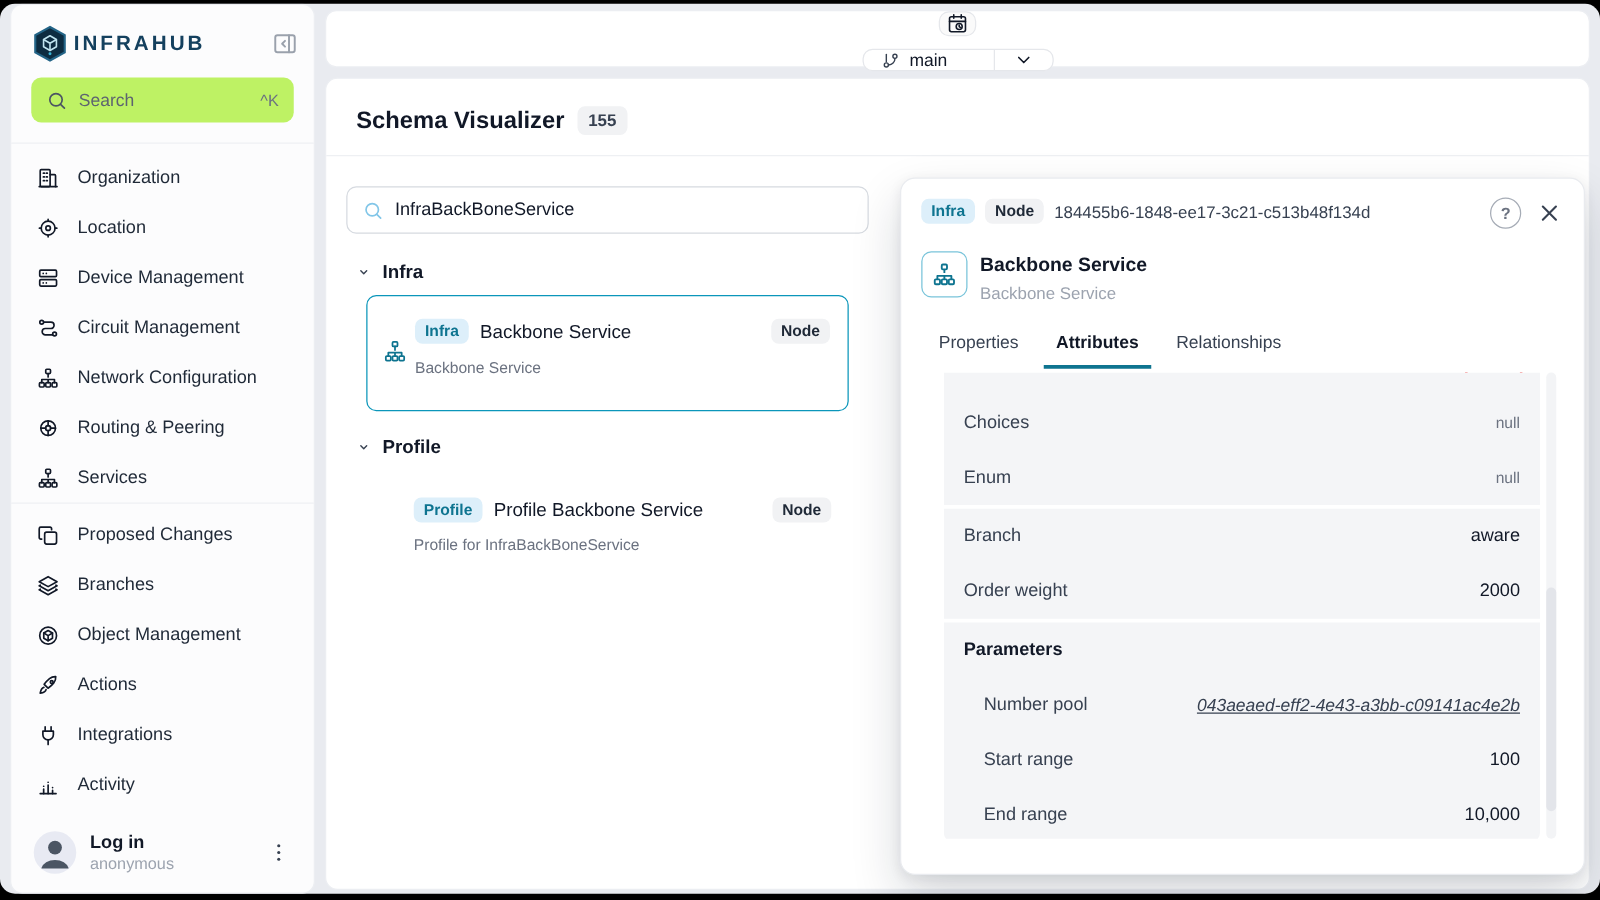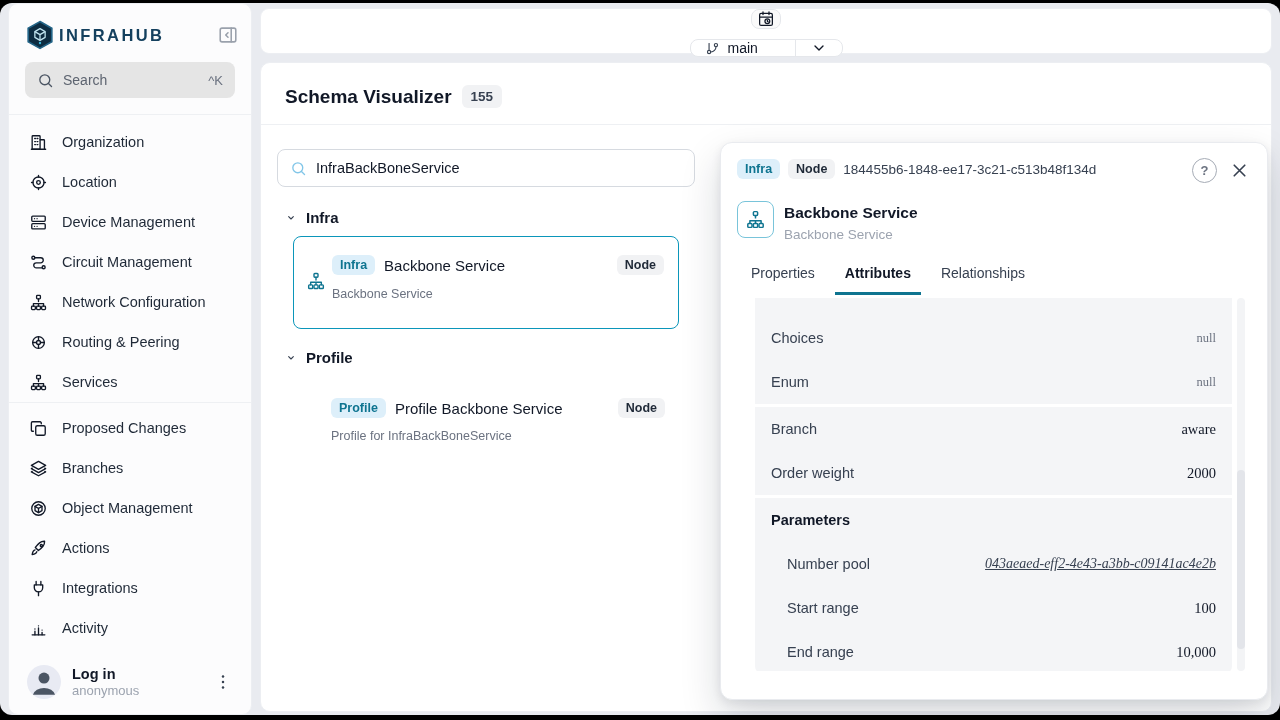--- a/index.html
+++ b/index.html
@@ -8,21 +8,21 @@
   svg { display:block; }
 
   
   .sidebar { position:absolute; left:8px; top:0; bottom:0; width:244px; background:#fcfcfd; border:1px solid #eceef2; border-radius:10px; }
   .logo-row { position:absolute; top:12px; left:16px; right:10px; height:38px; display:flex; align-items:center; gap:4px; }
   .logo-hex { width:30px; height:30px; }
   .wordmark { flex:1; font-size:16.5px; font-weight:800; letter-spacing:2.4px; color:#14405e; }
   .collapse-btn { width:26px; height:26px; border:none; background:transparent; color:#9aa1ac; cursor:pointer; padding:2px; }
   .collapse-btn svg { width:22px; height:22px; }
 
-  .search-pill { position:absolute; top:58px; left:16px; right:16px; height:36px; background:#e5e5e5; border-radius:8px; display:flex; align-items:center; gap:9px; padding:0 12px; color:#5d6470; font-size:14px; cursor:pointer; }
+  .search-pill { position:absolute; top:58px; left:16px; right:16px; height:36px; background:#bef264; border-radius:8px; display:flex; align-items:center; gap:9px; padding:0 12px; color:#5d6470; font-size:14px; cursor:pointer; }
   .search-pill .sicon { width:17px; height:17px; color:#4b5563; }
   .search-pill .sicon svg { width:17px; height:17px; }
   .search-pill .label { flex:1; }
   .search-pill .kbd { font-size:13px; color:#6b7280; }
 
   .menu-sep { position:absolute; left:0; right:0; height:1px; background:#eef0f3; }
   .sep1 { top:110px; } .sep2 { top:398px; }
   .menu { position:absolute; left:8px; right:8px; overflow:hidden; }
   .menu-top { top:118px; height:270px; }
   .menu-bottom { top:404px; height:242px; }
@@ -103,21 +103,21 @@
 
   .attr-scroll { position:absolute; left:34px; top:155px; width:477px; bottom:28px; overflow:hidden; }
   .clipped-badge { position:absolute; top:-13px; right:14px; width:46px; height:24px; border:2px solid #ef4444; border-radius:12px; }
   .attr-section { background:#f4f5f7; margin-bottom:3px; position:relative; }
   .attr-section.first { padding-top:18px; }
   .attr-section.last { border-radius:0 0 8px 8px; }
   .attr-row { height:44px; display:flex; align-items:center; justify-content:space-between; padding:0 16px; }
   .attr-label { font-size:14.5px; color:#374151; }
   .attr-label.indent { padding-left:16px; }
   .attr-heading { font-size:14.5px; font-weight:700; color:#111827; }
-  .attr-value { font-size:14.5px; color:#111827;font-family:Liberation Serif, serif; }
+  .attr-value { font-size:14.5px; color:#111827; }
   .attr-value.null { font-size:12.5px; color:#6b7280; }
   .attr-value.link { font-size:14px; color:#374151; font-style:italic; text-decoration:underline; cursor:pointer; }
   .d-scrollbar { position:absolute; right:22px; top:155px; bottom:28px; width:8px; background:#f3f4f6; border-radius:4px; }
   .d-thumb { position:absolute; left:0; right:0; top:46%; height:48%; background:#e3e5ea; border-radius:4px; }
 </style>
 </head>
 <body>
 
 <div class="app">
 

